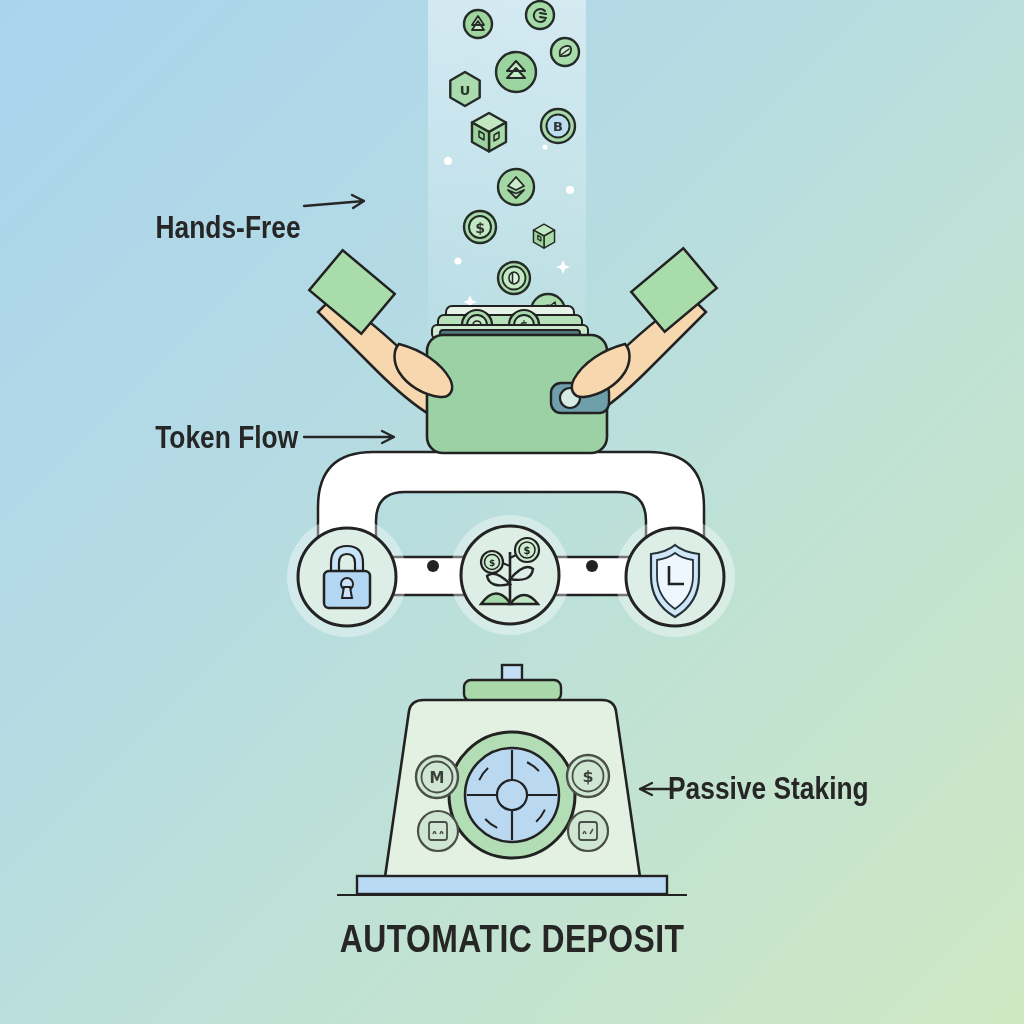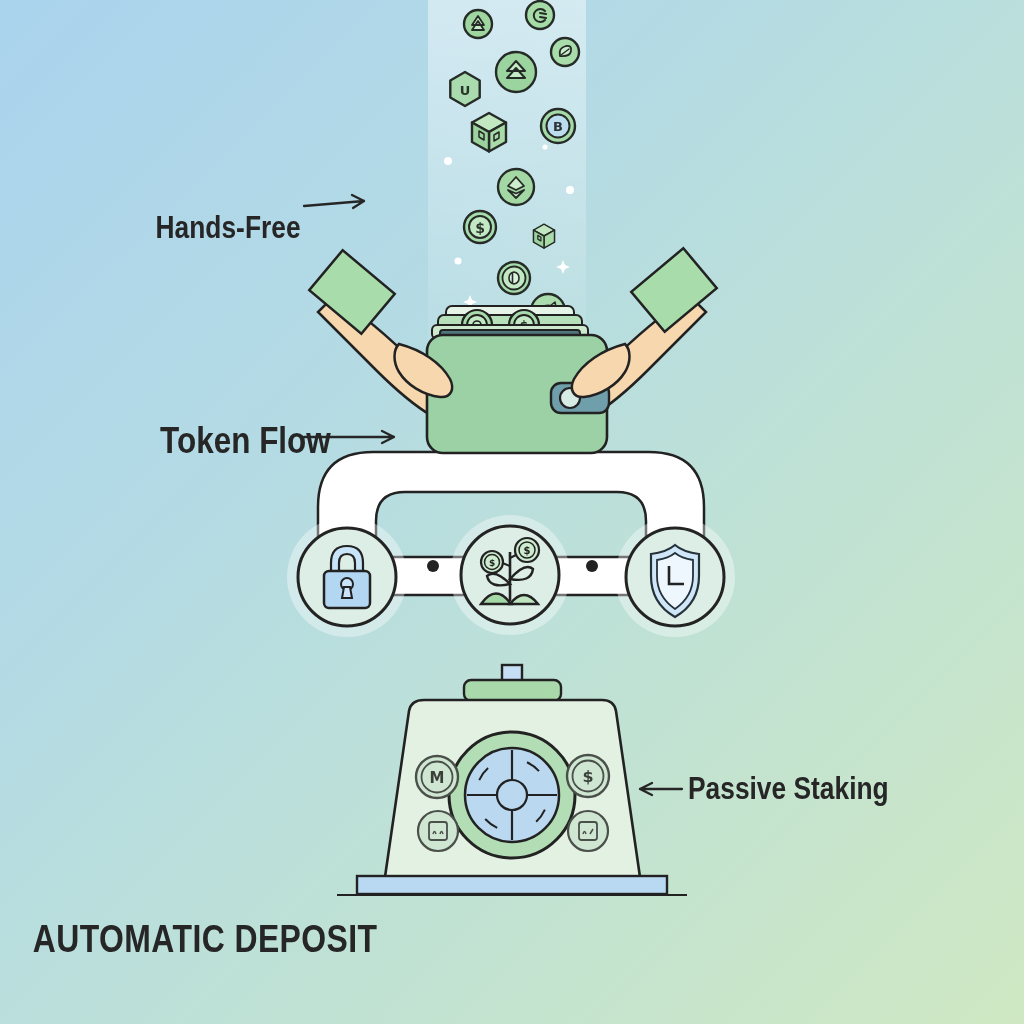--- a/index.html
+++ b/index.html
@@ -11,24 +11,24 @@
   .stage{position:absolute;left:0;top:0;width:1024px;height:1024px;}
   .label{
     position:absolute;font-weight:700;color:#262626;white-space:nowrap;
     font-family:"Liberation Sans",sans-serif;
   }
   .label .cond{display:inline-block;transform:scaleX(.85);}
   .lbl-left{text-align:right;}
   .lbl-left .cond{transform-origin:right center;}
   .lbl-right .cond{transform-origin:left center;}
   #lbl-hands-free{left:130px;top:186px;width:168px;font-size:31px;margin-top:24px;}
-  #lbl-token-flow{left:130px;top:420px;width:168px;font-size:37px;text-align:right;}
-  #lbl-passive-staking{left:688px;top:771px;font-size:31px;}
+  #lbl-token-flow{left:130px;top:420px;width:168px;font-size:31px;text-align:right;}
+  #lbl-passive-staking{left:668px;top:771px;font-size:31px;}
   #title{
-    position:absolute;left:0;right:0;top:918px;text-align:left;
+    position:absolute;left:0;right:0;top:918px;text-align:center;
     font-size:38px;font-weight:700;color:#262626;letter-spacing:.5px;
   }
   #title .cond{display:inline-block;transform:scaleX(.84);transform-origin:center;}
 </style>
 </head>
 <body>
 
 <div class="canvas">
 
 <svg class="stage" viewBox="0 0 1024 1024">

